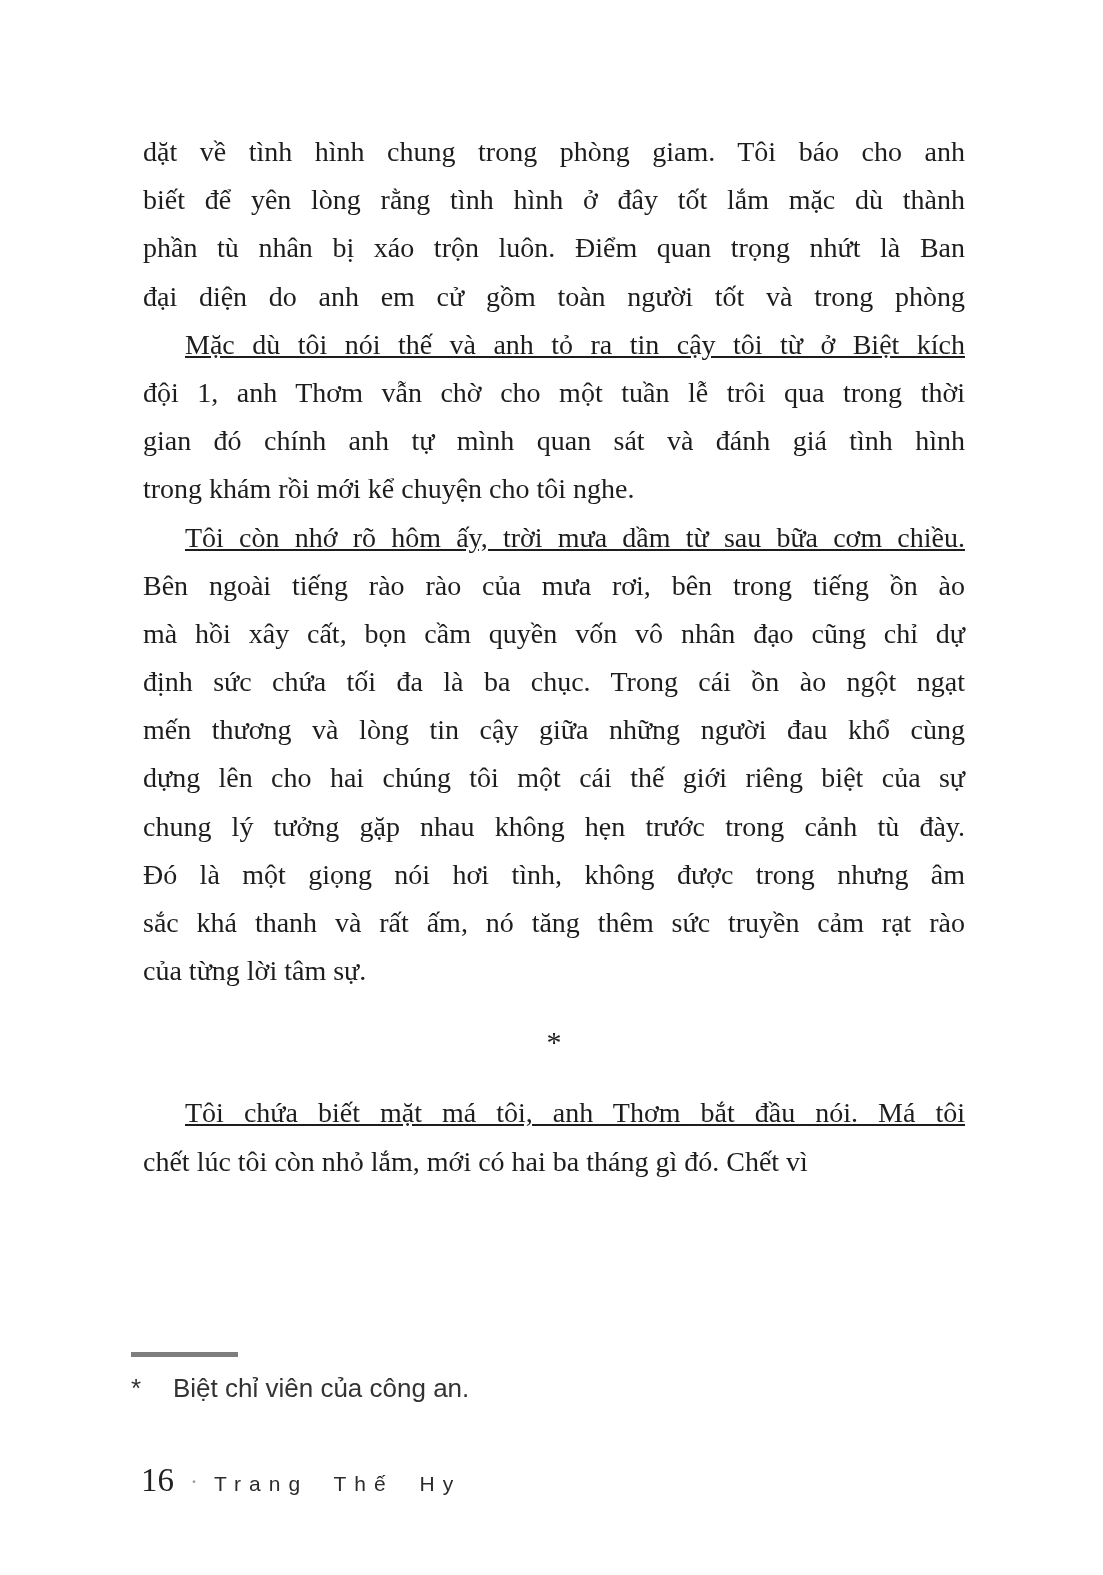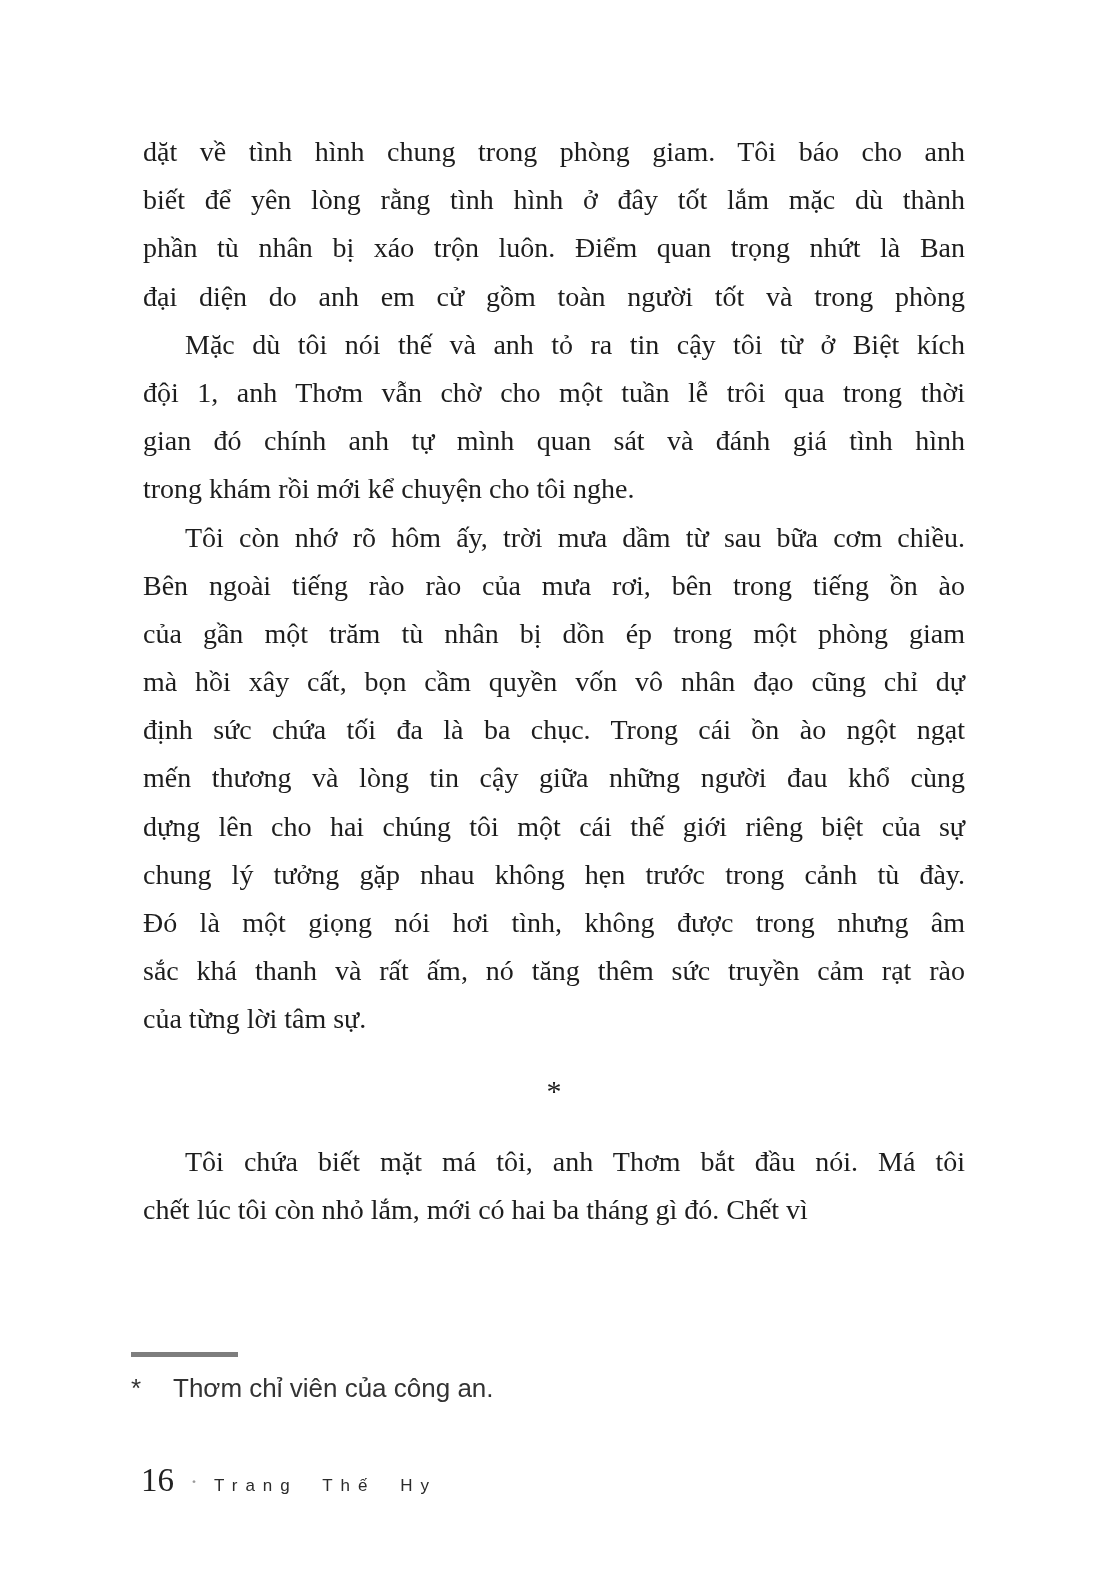--- a/index.html
+++ b/index.html
@@ -26,21 +26,21 @@
 
   .line {
     height: 48.2px;
     line-height: 48.2px;
     text-align: justify;
     text-align-last: justify;
     white-space: normal;
     overflow: visible;
   }
   .line.last { text-align-last: left; }
-  .para.indent .line:first-child { text-indent: 42px; }
+  .para.indent .line:first-child { text-indent: 42px; text-decoration: underline; }
 
   sup.fn-ref {
     font-size: 0.55em;
     vertical-align: super;
     line-height: 0;
   }
 
   .divider {
     height: 94px;
     display: flex;
@@ -85,21 +85,21 @@
   }
   .dot {
     margin: 0 16px;
     color: #9a9a9a;
     font-size: 24px;
     line-height: 1;
     align-self: center;
   }
   .btitle {
     font-family: "Liberation Sans", "DejaVu Sans", sans-serif;
-    font-size: 17px;
+    font-size: 21px;
     letter-spacing: 8px;
     word-spacing: 12px;
     color: #2b2b2b;
   }
 </style>
 </head>
 <body>
 
 <div class="page">
 
@@ -112,42 +112,41 @@
       </div>
       <div class="para indent">
         <div class="line">Mặc dù tôi nói thế và anh tỏ ra tin cậy tôi từ ở Biệt kích</div>
         <div class="line">đội 1, anh Thơm vẫn chờ cho một tuần lễ trôi qua trong thời</div>
         <div class="line">gian đó chính anh tự mình quan sát và đánh giá tình hình</div>
         <div class="line last">trong khám rồi mới kể chuyện cho tôi nghe.</div>
       </div>
       <div class="para indent">
         <div class="line">Tôi còn nhớ rõ hôm ấy, trời mưa dầm từ sau bữa cơm chiều.</div>
         <div class="line">Bên ngoài tiếng rào rào của mưa rơi, bên trong tiếng ồn ào</div>
-        <div class="line">của gần một trăm tù nhân bị dồn ép trong một phòng giam</div>
         <div class="line">mà hồi xây cất, bọn cầm quyền vốn vô nhân đạo cũng chỉ dự</div>
         <div class="line">định sức chứa tối đa là ba chục. Trong cái ồn ào ngột ngạt</div>
         <div class="line">mến thương và lòng tin cậy giữa những người đau khổ cùng</div>
         <div class="line">dựng lên cho hai chúng tôi một cái thế giới riêng biệt của sự</div>
         <div class="line">chung lý tưởng gặp nhau không hẹn trước trong cảnh tù đày.</div>
         <div class="line">Đó là một giọng nói hơi tình, không được trong nhưng âm</div>
         <div class="line">sắc khá thanh và rất ấm, nó tăng thêm sức truyền cảm rạt rào</div>
         <div class="line last">của từng lời tâm sự.</div>
       </div>
       <div class="divider">*</div>
       <div class="para indent">
         <div class="line">Tôi chứa biết mặt má tôi, anh Thơm bắt đầu nói. Má tôi</div>
         <div class="line last">chết lúc tôi còn nhỏ lắm, mới có hai ba tháng gì đó. Chết vì</div>
       </div>
     </main>
 
   <section class="footnote">
     <div class="fn-rule"></div>
     <div class="fn-row">
       <span class="fn-marker">*</span>
-      <span class="fn-text">Thơm chỉ viên của công an.</span>
+      <span class="fn-text">Biệt chỉ viên của công an.</span>
     </div>
   </section>
 
   <footer class="footer">
     <span class="pnum">16</span>
     <span class="dot">·</span>
     <span class="btitle">Trang Thế Hy</span>
   </footer>
 
 </div>

